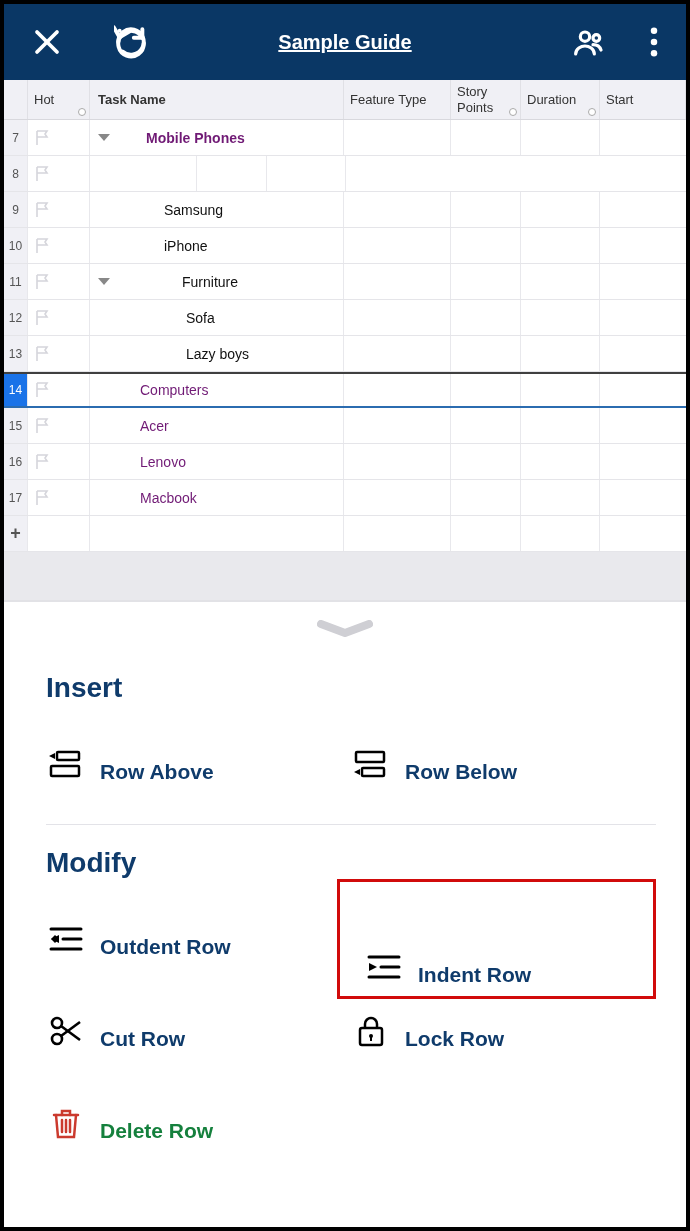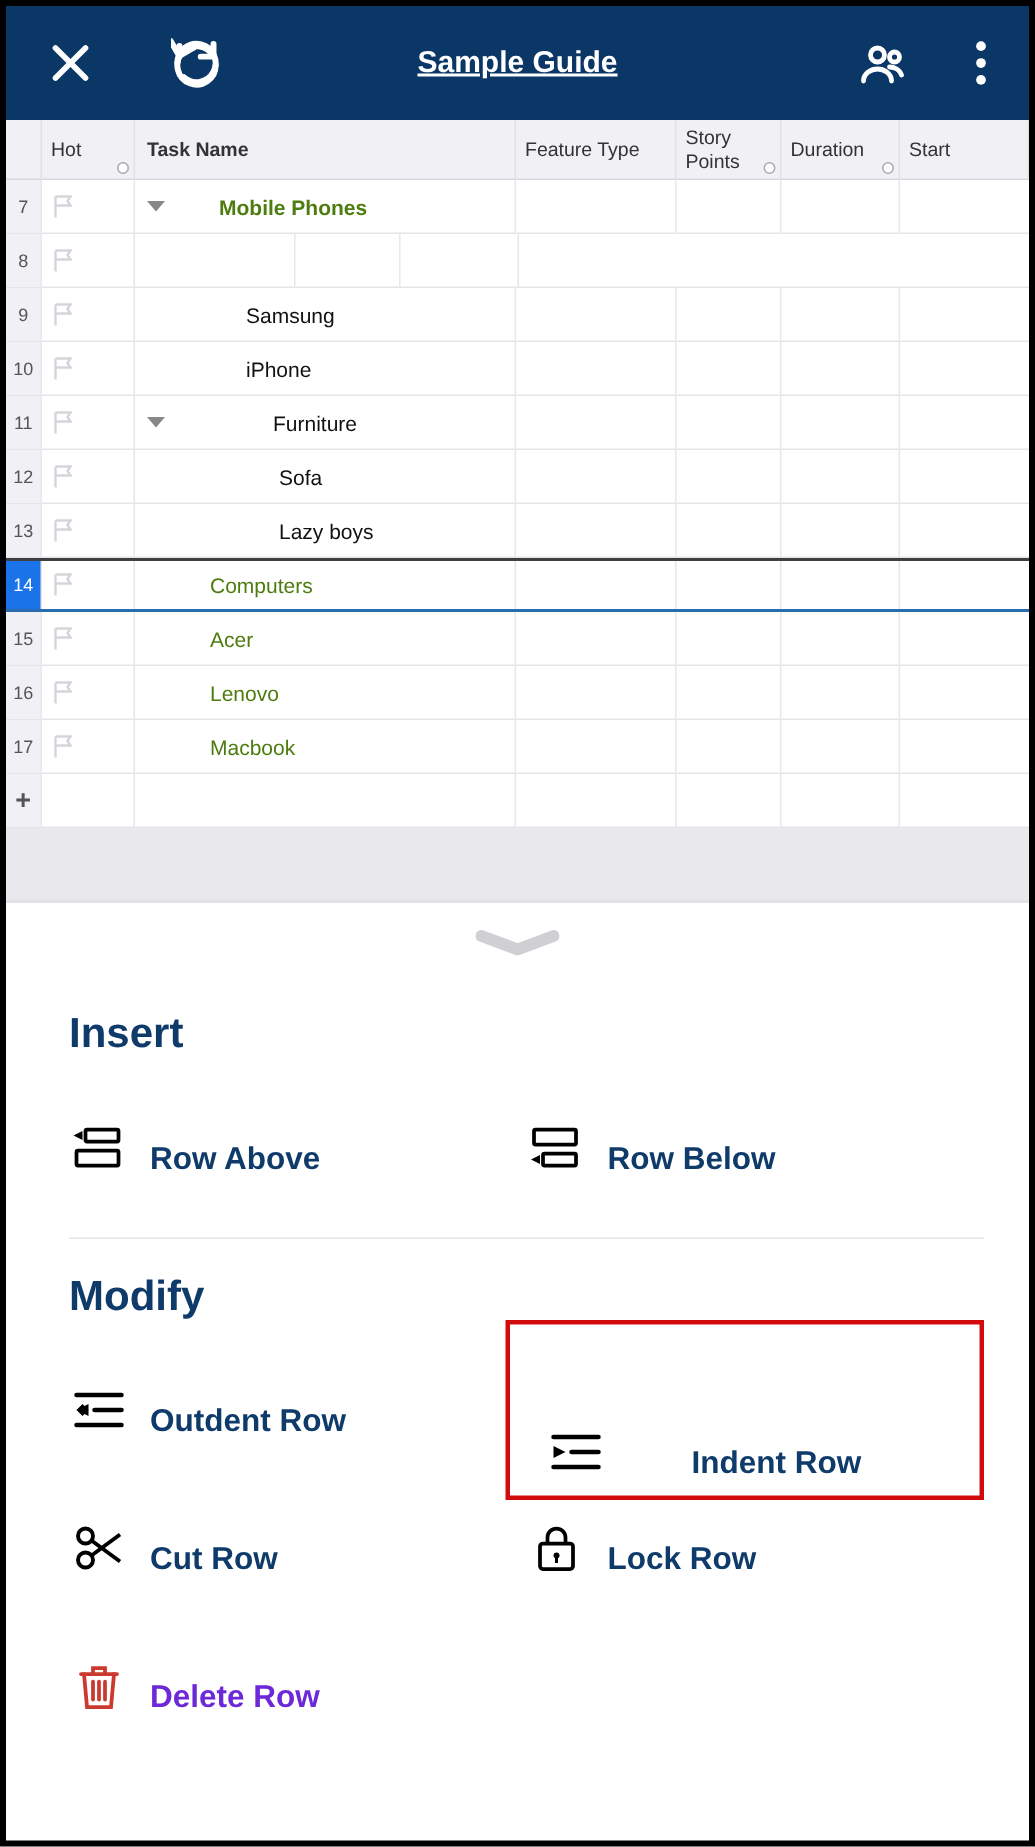--- a/index.html
+++ b/index.html
@@ -93,21 +93,21 @@
 .row-feature { width: 107px; }
 .row-story { width: 70px; }
 .row-duration { width: 79px; }
 .row-start { flex: 1; border-right: none !important; }
 .flag-icon {
   width: 18px;
   height: 18px;
   display: inline-block;
 }
 .task-text { white-space: nowrap; }
-.indent-0 { padding-left: 30px; font-weight: 700; color: #4d7c0f; }
+.indent-0 { padding-left: 30px; font-weight: 700; color: #701a75; }
 .indent-1 { padding-left: 66px; color: #111; }
 .indent-2 { padding-left: 88px; color: #111; }
 .expander {
   width: 0; height: 0;
   border-left: 6px solid transparent;
   border-right: 6px solid transparent;
   border-top: 7px solid #888;
   margin-right: 6px;
 }
 .grid-row.selected {
@@ -156,32 +156,31 @@
   display: flex;
   align-items: center;
   justify-content: center;
   margin-right: 14px;
 }
 .action-item .label {
   color: #0f3b6b;
   font-size: 21px;
   font-weight: 600;
 }
-.action-item.danger .label { color: #6d28d9; }
+.action-item.danger .label { color: #15803d; }
 .hr {
   border: none;
   border-top: 1px solid #e3e3e8;
   margin: 0 30px 0 42px;
 }
 .highlight-box {
   border: 3px solid #d10b0b;
   padding: 9px 24px !important;
   margin: -14px 0 -14px -14px;
   width: calc(50% + 14px);
-  gap: 43px;
 }
 </style>
 </head>
 <body>
 
 <div class="header">
   <span class="header-icon close-icon">
     <svg width="30" height="30" viewBox="0 0 24 24" fill="none" stroke="#fff" stroke-width="3" stroke-linecap="round">
         <line x1="4" y1="4" x2="20" y2="20"></line>
         <line x1="20" y1="4" x2="4" y2="20"></line>

